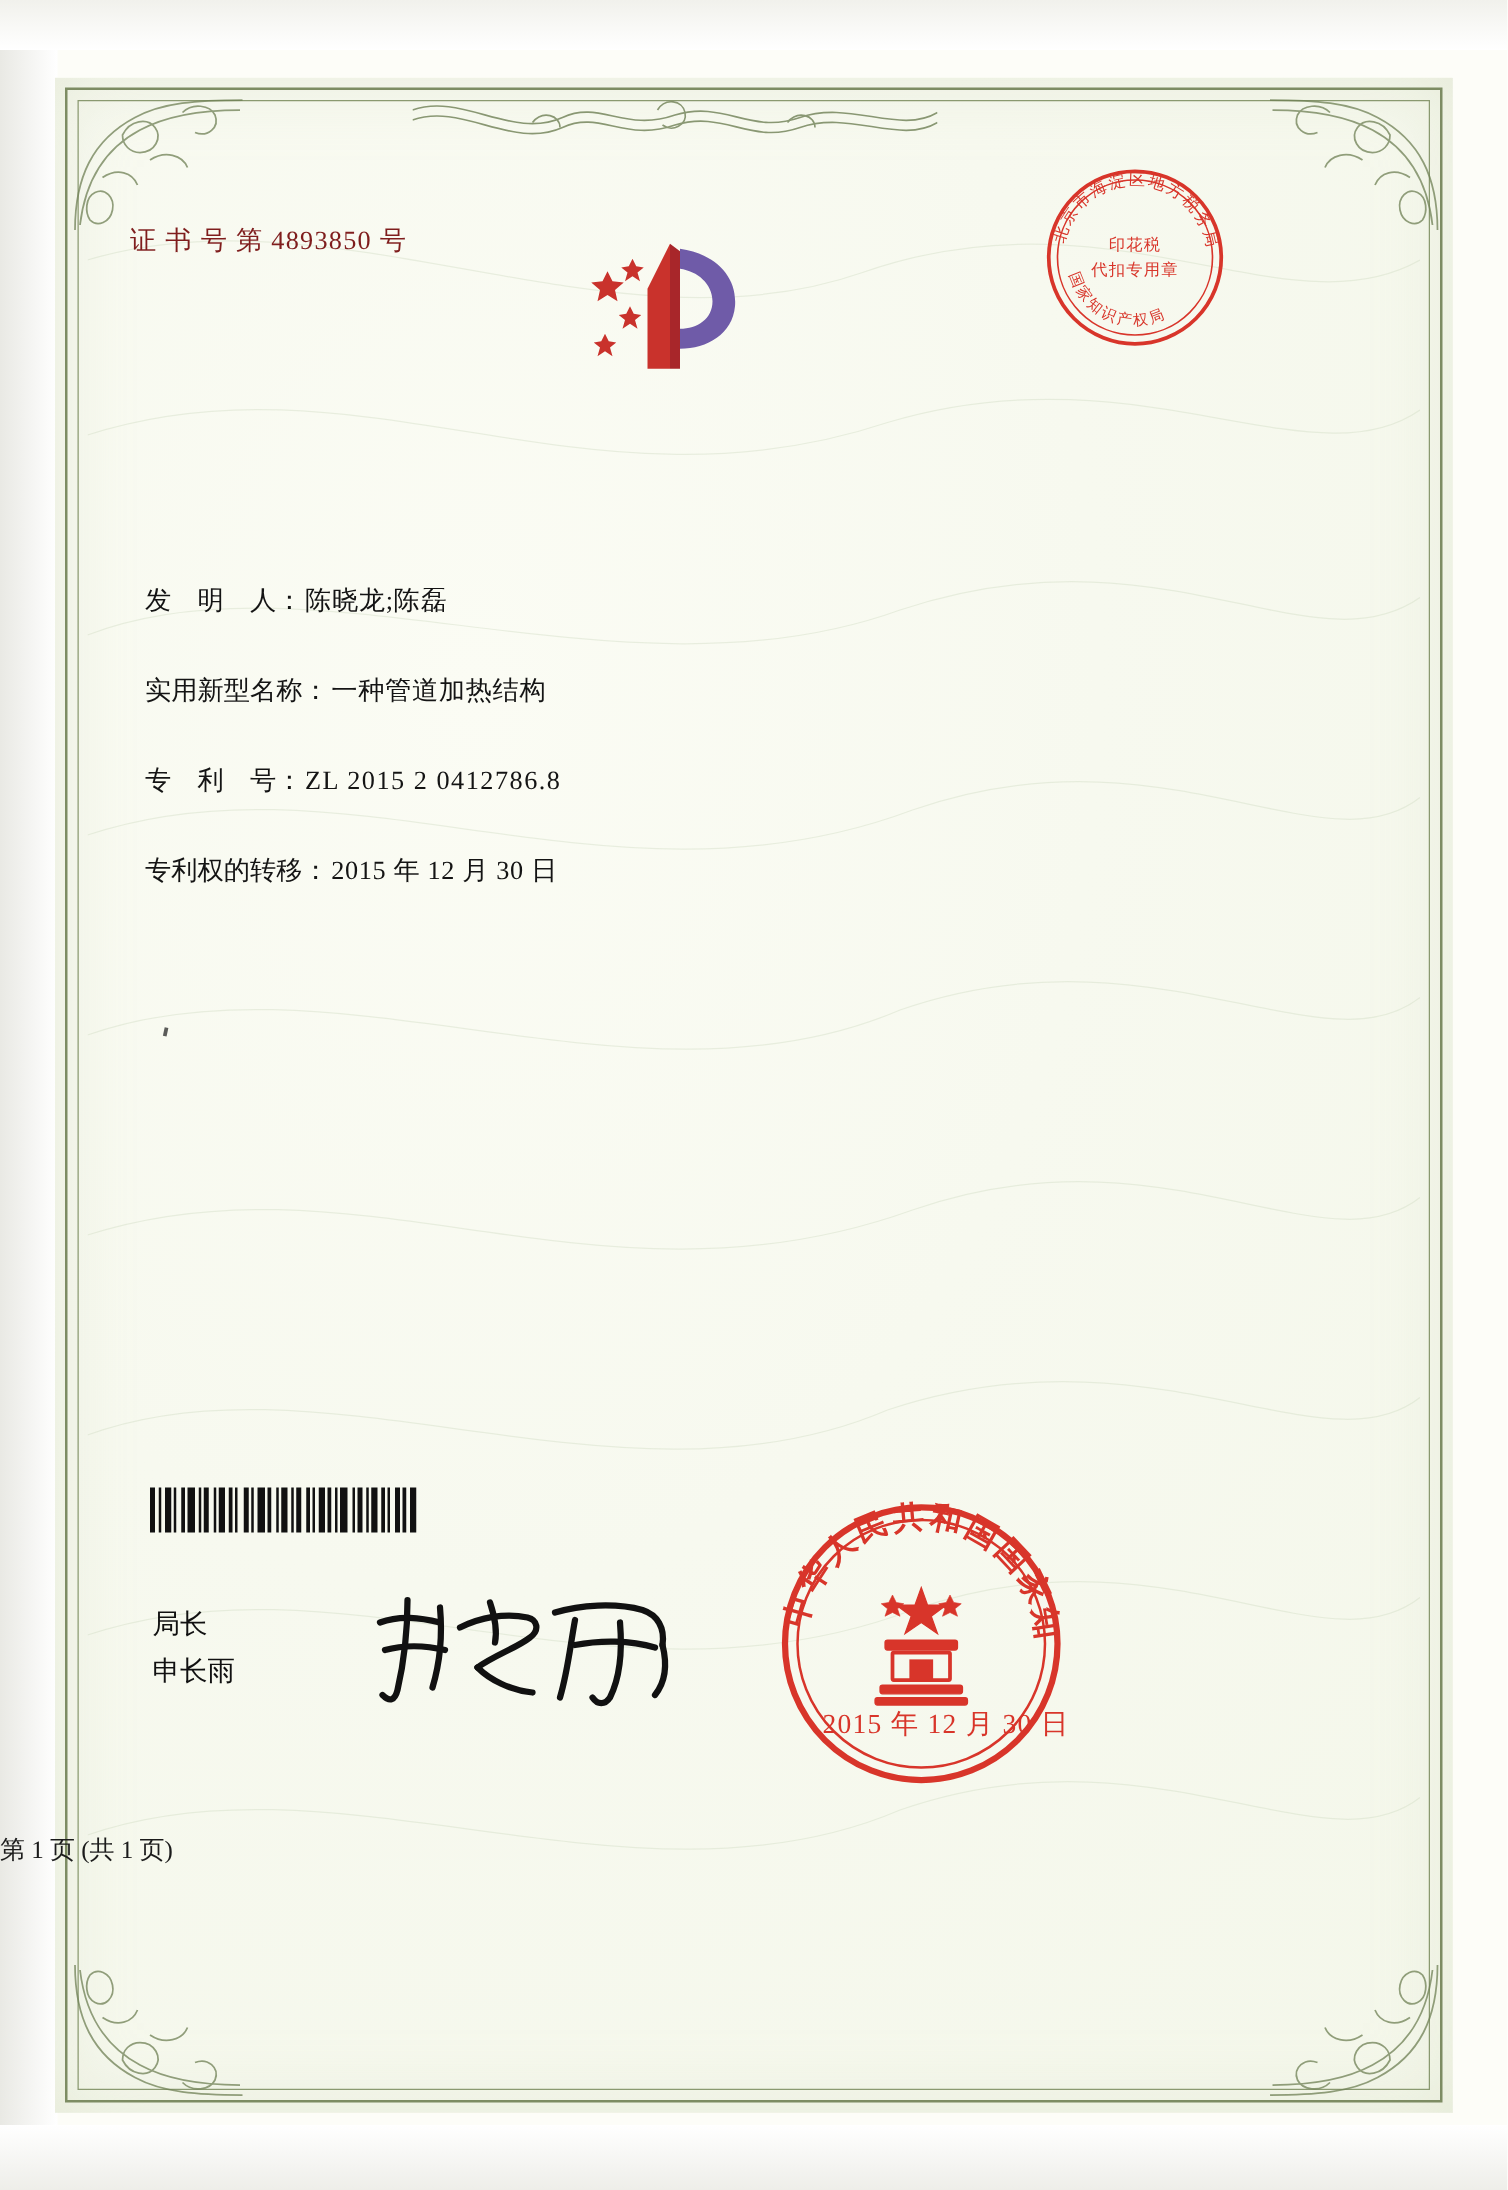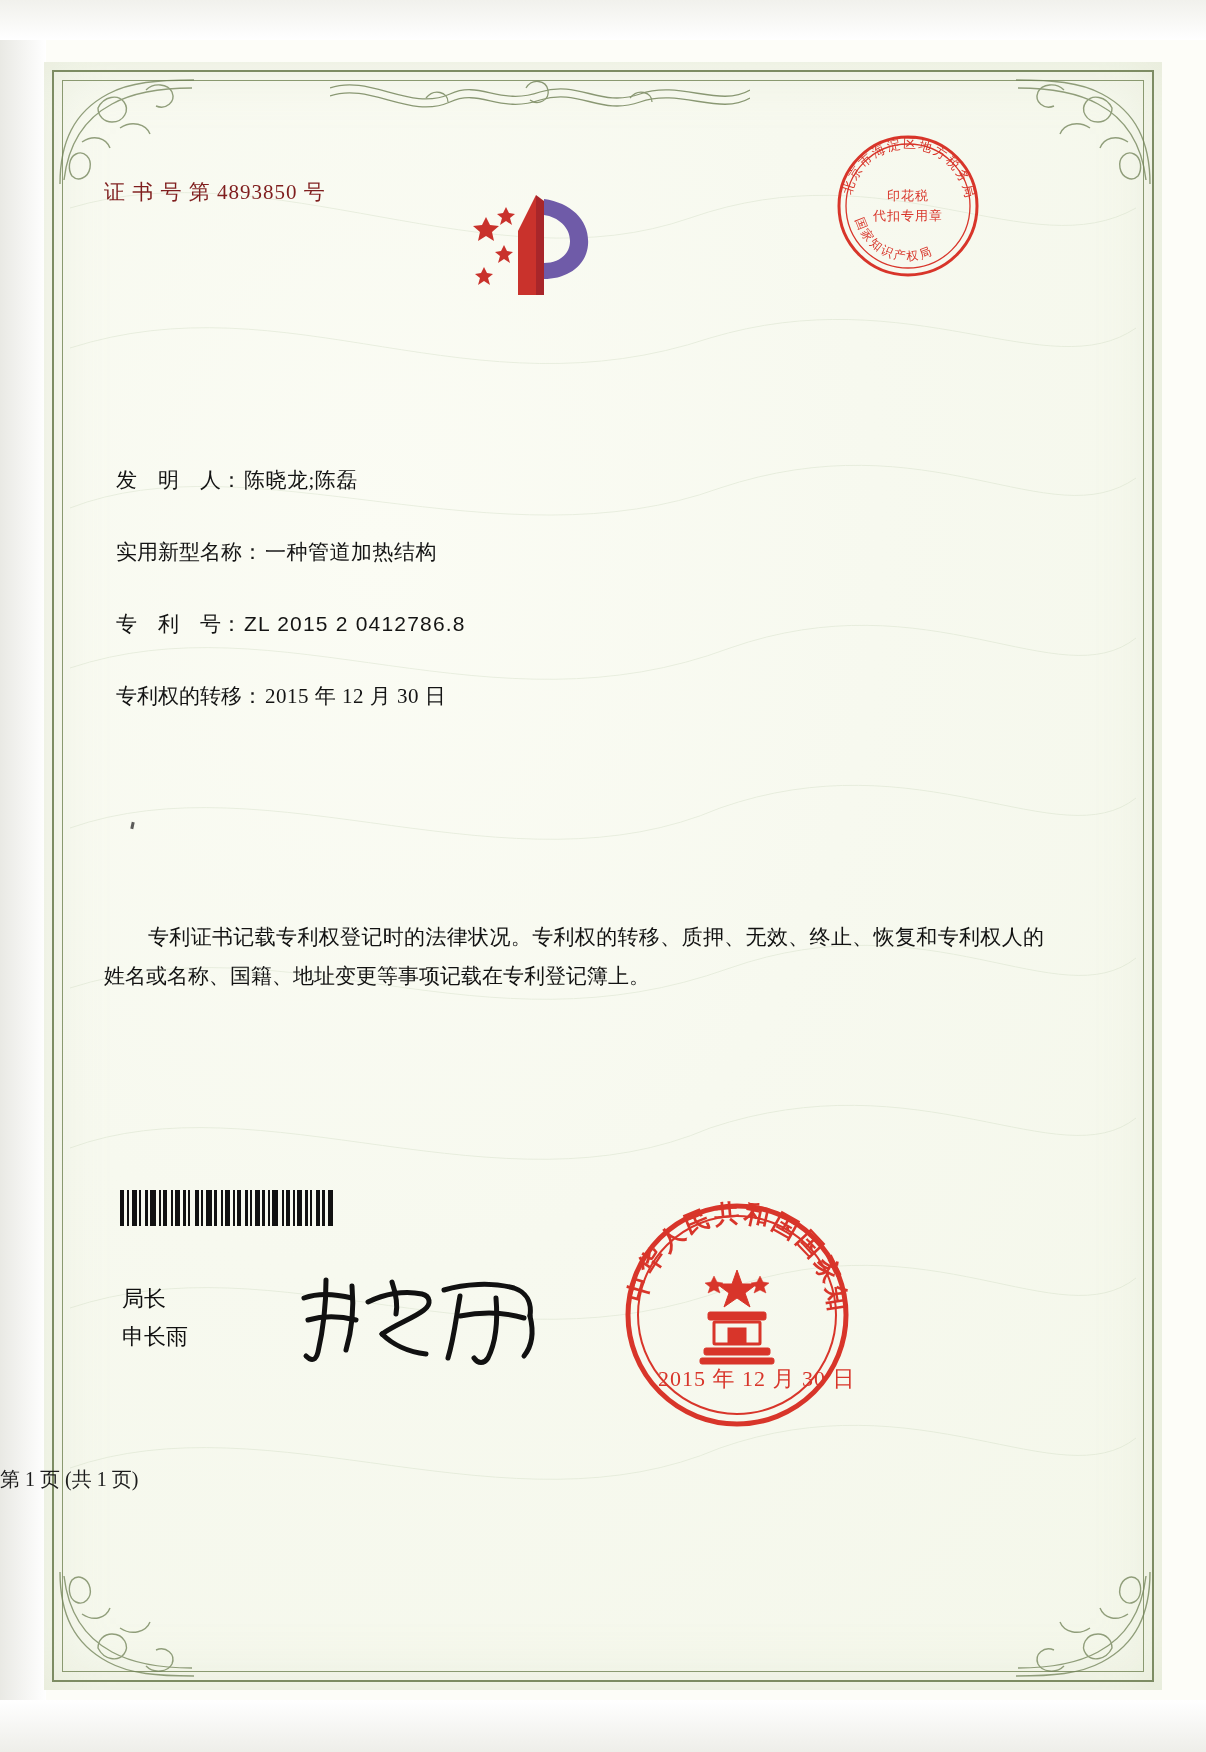--- a/index.html
+++ b/index.html
@@ -132,21 +132,21 @@
     white-space: nowrap;
   }
   .field-label {
     letter-spacing: 0px;
   }
   .field-value {
     margin-left: 2px;
     letter-spacing: 0.5px;
   }
   .field-value.mono {
-    font-family: Liberation Sans, sans-serif;
+    font-family: Liberation Serif, serif;
     letter-spacing: 1.2px;
   }
 
   
   .body-text {
     position: absolute;
     left: 104px;
     top: 918px;
     width: 940px;
     font-size: 21px;
@@ -367,21 +367,20 @@
     </div>
     <div class="field-row">
       <span class="field-label">专利权的转移：</span>
       <span class="field-value">2015 年 12 月 30 日</span>
     </div>
   </div>
 
   <div class="stray-dot"></div>
 
   <div class="body-text">
-    <p>专利证书记载专利权登记时的法律状况。专利权的转移、质押、无效、终止、恢复和专利权人的姓名或名称、国籍、地址变更等事项记载在专利登记簿上。</p>
   </div>
 
   <div class="barcode">
     <i style="width:4px"></i>
       <i style="width:3px;background:transparent"></i>
     <i style="width:2px"></i>
       <i style="width:3px;background:transparent"></i>
     <i style="width:5px"></i>
       <i style="width:2px;background:transparent"></i>
     <i style="width:2px"></i>

